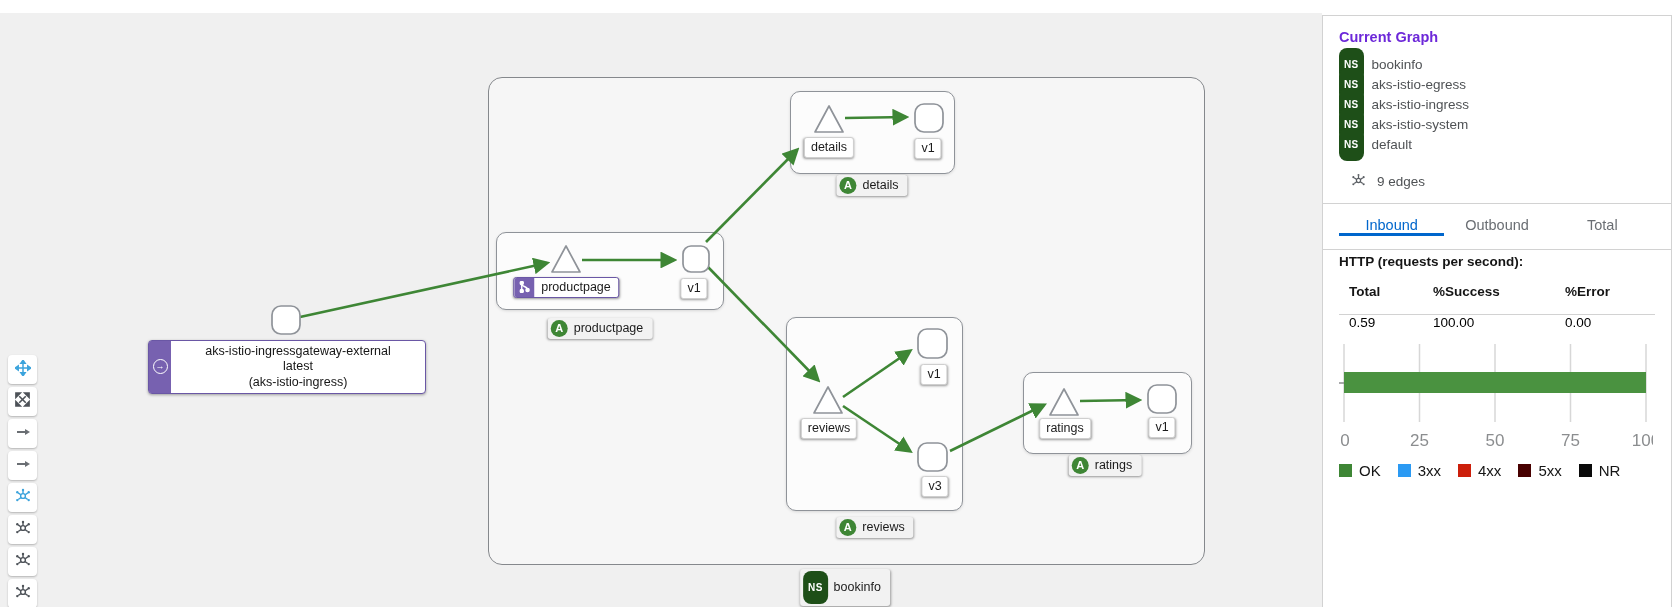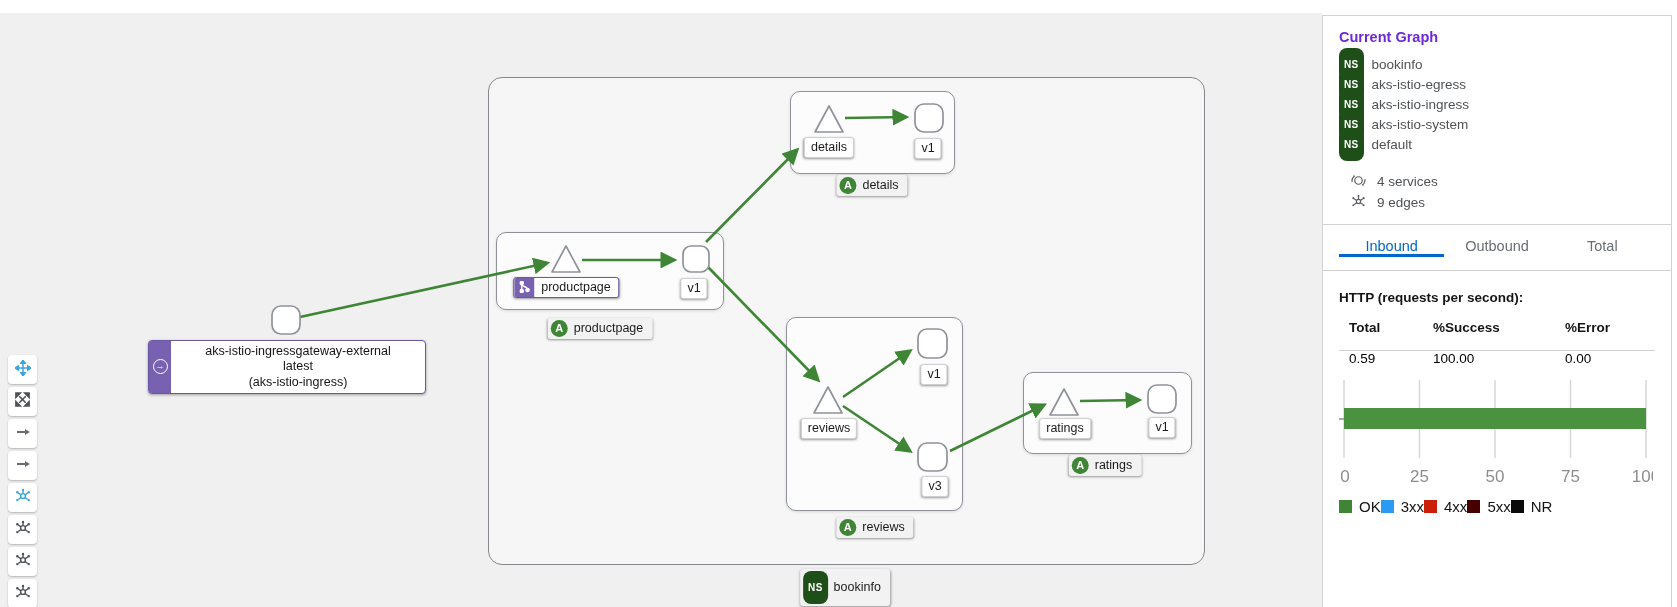--- a/index.html
+++ b/index.html
@@ -49,28 +49,28 @@
   .panel-title{font-size:14.5px;font-weight:bold;color:#6d28d9;margin-bottom:11px;}
   .ns-row{display:flex;align-items:center;gap:8px;margin:4px 0;font-size:13.5px;color:#4f5255;height:16px;}
   .stats{margin-top:22px;}
   .stat-row{display:flex;align-items:center;gap:11px;margin:6px 0;font-size:13.5px;color:#4f5255;padding-left:12px;height:15px;}
   .divider{border:0;border-top:1px solid #d2d2d2;margin:14px -16px 0;}
   .divider.light{margin-top:0;}
   .tabs{display:flex;height:45px;align-items:center;}
   .tab{flex:1;display:flex;align-items:center;justify-content:center;font-size:14.5px;color:#6a6e73;
     border-bottom:3px solid transparent;cursor:pointer;}
   .tab.active{color:#0066cc;border-bottom-color:#0066cc;}
-  .http-title{margin-top:19px;font-size:13.5px;font-weight:bold;color:#151515;}
+  .http-title{margin-top:4px;font-size:13.5px;font-weight:bold;color:#151515;}
   .rate-table{margin-top:15px;}
   .rate-row{display:grid;grid-template-columns:84px 132px 1fr;font-size:13.5px;}
   .rate-row > div{padding-left:10px;}
   .rate-head{font-weight:bold;color:#151515;padding-bottom:15px;border-bottom:1px solid #d2d2d2;}
   .rate-vals{color:#000000;}
   .chart-wrap{margin-top:12px;}
-  .legend{display:flex;align-items:center;margin-top:4px;}
+  .legend{display:flex;align-items:center;gap:17px;margin-top:4px;}
   .legend-item{display:flex;align-items:center;gap:7px;font-size:15px;color:#151515;}
   .swatch{width:13px;height:13px;display:inline-block;}
 </style>
 </head>
 <body>
 
 <div class="page">
   <div class="graph-bg"></div>
 
 
@@ -299,30 +299,20 @@
       <span class="ns-badge">NS</span>
       <span>aks-istio-system</span>
     </div>
     <div class="ns-row">
       <span class="ns-badge">NS</span>
       <span>default</span>
     </div>
 
     <div class="stats">
       <div class="stat-row">
-        <span><svg width="15" height="15" viewBox="0 0 16 16" fill="none" stroke="#5a5e63" stroke-width="1.3">
-              <circle cx="8" cy="8" r="4"></circle>
-              <path d="M1.2 9.5c-0.5-2.5.8-5 2.8-6.3"></path>
-              <path d="M14.8 6.5c0.5 2.5-.8 5-2.8 6.3"></path>
-              <path d="M3 1.8l1 1.6-1.8.7z" fill="#5a5e63" stroke="none"></path>
-              <path d="M13 14.2l-1-1.6 1.8-.7z" fill="#5a5e63" stroke="none"></path>
-            </svg></span>
-        <span>4 services</span>
-      </div>
-      <div class="stat-row">
         <span><svg width="15" height="15" viewBox="0 0 16 16">
               <g fill="none" stroke="#5a5e63" stroke-width="1.3">
                 <circle cx="8" cy="8" r="2.2"></circle>
                 <line x1="8" y1="5.8" x2="8" y2="3.2"></line>
                 <line x1="9.9" y1="9.4" x2="12.6" y2="11.3"></line>
                 <line x1="6.1" y1="9.4" x2="3.4" y2="11.3"></line>
                 <line x1="10" y1="6.9" x2="12.6" y2="5"></line>
                 <line x1="6" y1="6.9" x2="3.4" y2="5"></line>
               </g>
               <g fill="#5a5e63">

